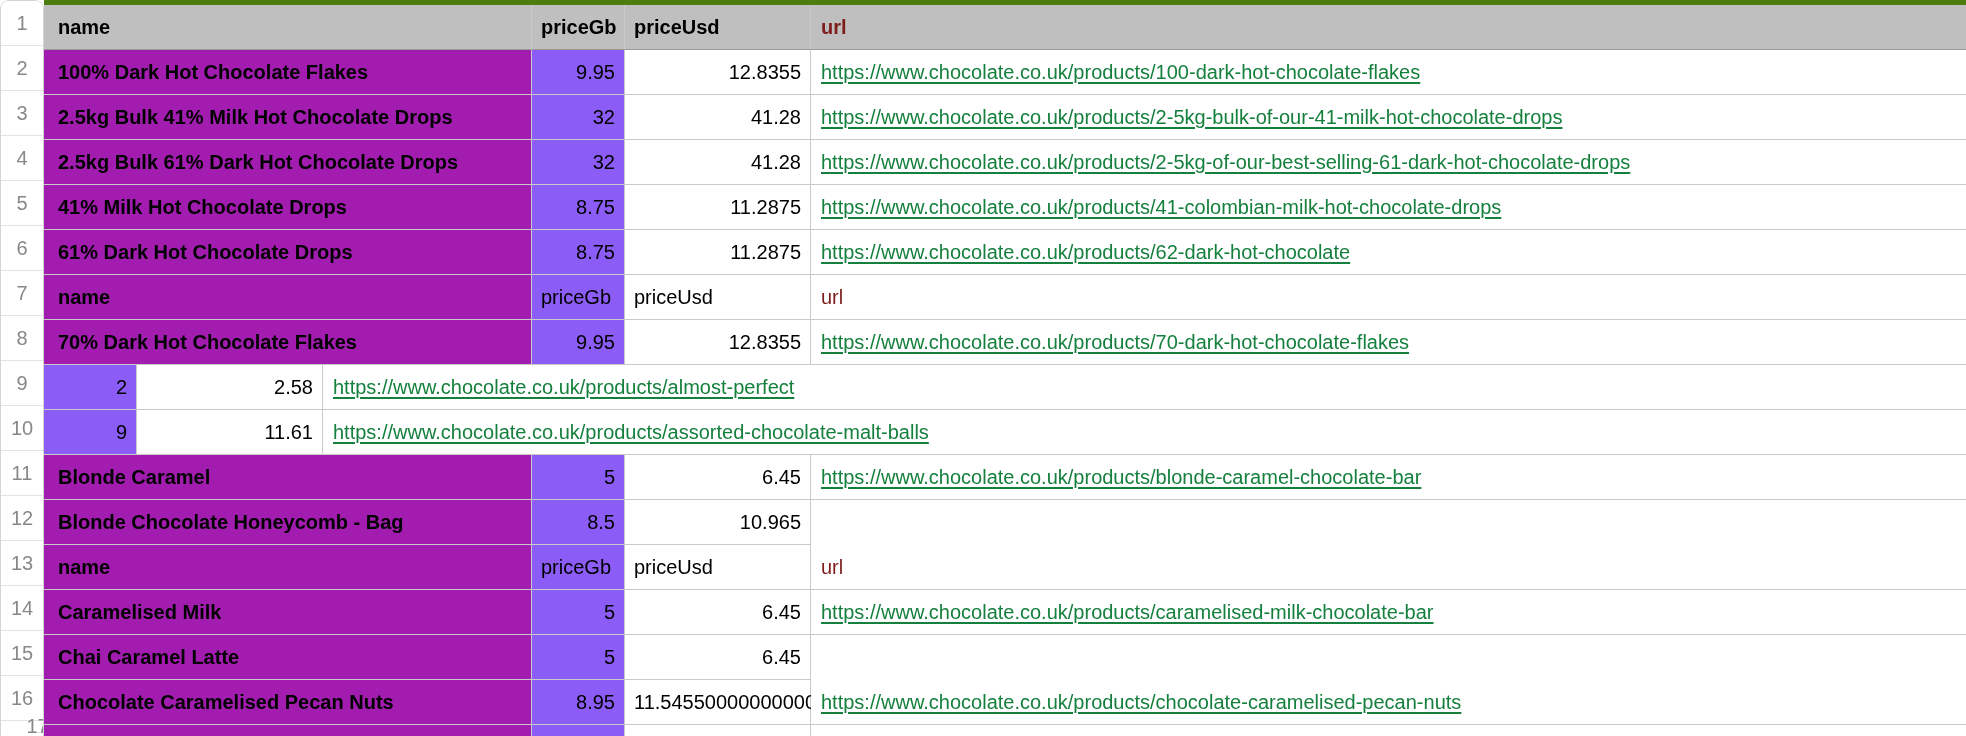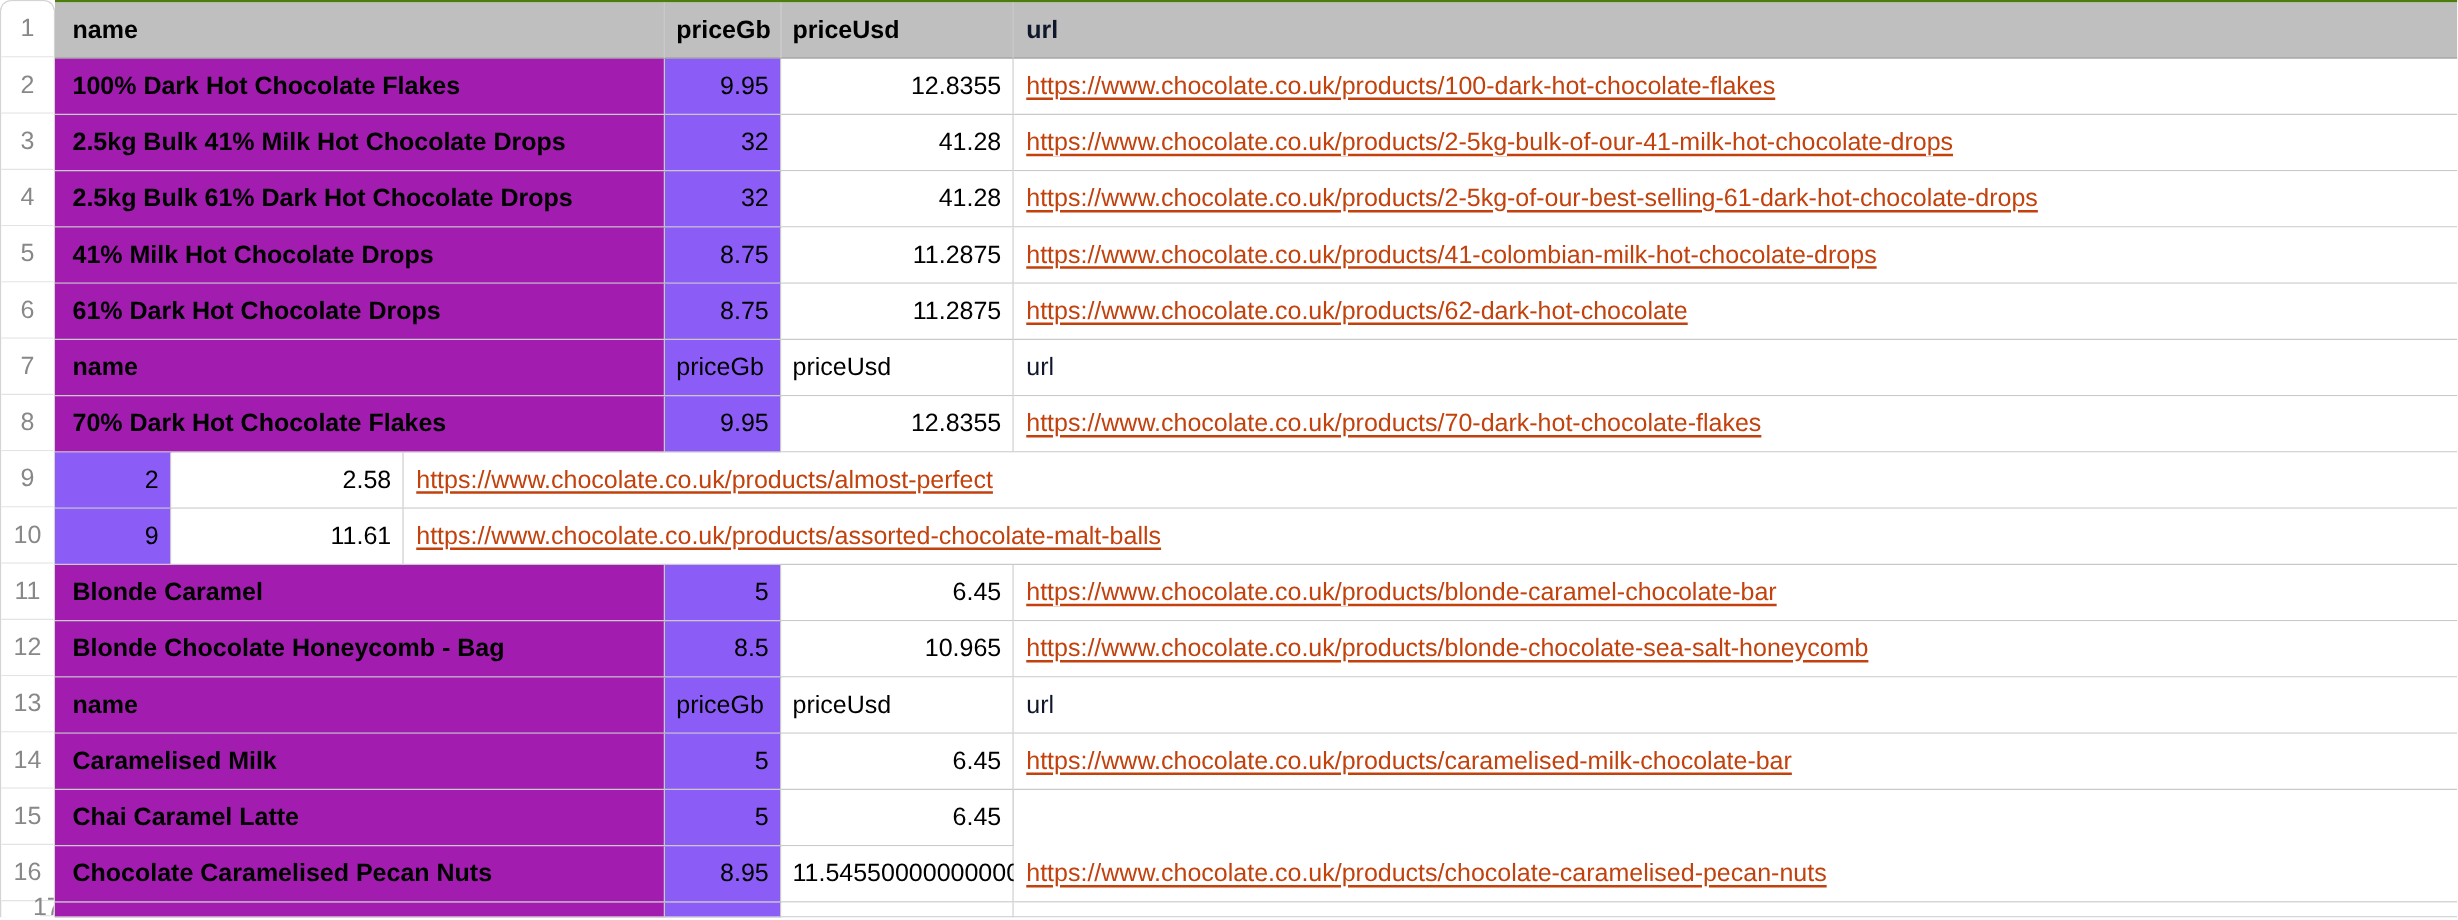--- a/index.html
+++ b/index.html
@@ -45,21 +45,21 @@
     border-bottom: 1px solid #e3e3e3;
     background: #ffffff;
     user-select: none;
   }
   .gutter-cell.partial { height: 12px; margin-left: 31px; }
 
   
   .grid {
     flex: 1 1 auto;
     min-width: 0;
-    border-top: 2px solid #4d7c0f;
+    border-top: 5px solid #4d7c0f;
   }
   .row {
     display: flex;
     height: 45px;
     align-items: stretch;
   }
   .row.partial { height: 12px; overflow: hidden; }
 
   .cell {
     display: flex;
@@ -81,26 +81,26 @@
   
   .row.header .cell { background: #bfbfbf; font-weight: bold; border-bottom: 1px solid #9a9a9a; }
   .row.header .c-gb, .row.header .c-usd { justify-content: flex-start; }
   .row.header .c-name { background: #bfbfbf; }
 
   
   .row.subheader .c-gb,
   .row.subheader .c-usd { justify-content: flex-start; font-weight: normal; }
 
   .url-link {
-    color: #c2410c;
+    color: #15803d;
     text-decoration: underline;
     text-underline-offset: 3px;
     cursor: pointer;
   }
-  .url-plain { color: #0f172a; text-decoration: none; }
+  .url-plain { color: #7f1d1d; text-decoration: none; }
 
   .c-usd.overflow { justify-content: flex-start; overflow: visible; }
 </style>
 </head>
 <body>
 
 <div id="app">
   <div class="sheet">
 
     <div class="gutter" id="gutter">
@@ -207,23 +207,20 @@
           <div class="cell c-gb">5</div>
           <div class="cell c-usd">6.45</div>
           <div class="cell c-url">
             <span class="url-link">https://www.chocolate.co.uk/products/blonde-caramel-chocolate-bar</span>
           </div>
         </div>
         <div class="row">
           <div class="cell c-name">Blonde Chocolate Honeycomb - Bag</div>
           <div class="cell c-gb">8.5</div>
           <div class="cell c-usd">10.965</div>
-          <div class="cell c-url">
-            <span class="url-link">https://www.chocolate.co.uk/products/blonde-chocolate-sea-salt-honeycomb</span>
-          </div>
         </div>
         <div class="row subheader">
           <div class="cell c-name">name</div>
           <div class="cell c-gb">priceGb</div>
           <div class="cell c-usd">priceUsd</div>
           <div class="cell c-url">
             <span class="url-plain">url</span>
           </div>
         </div>
         <div class="row">

